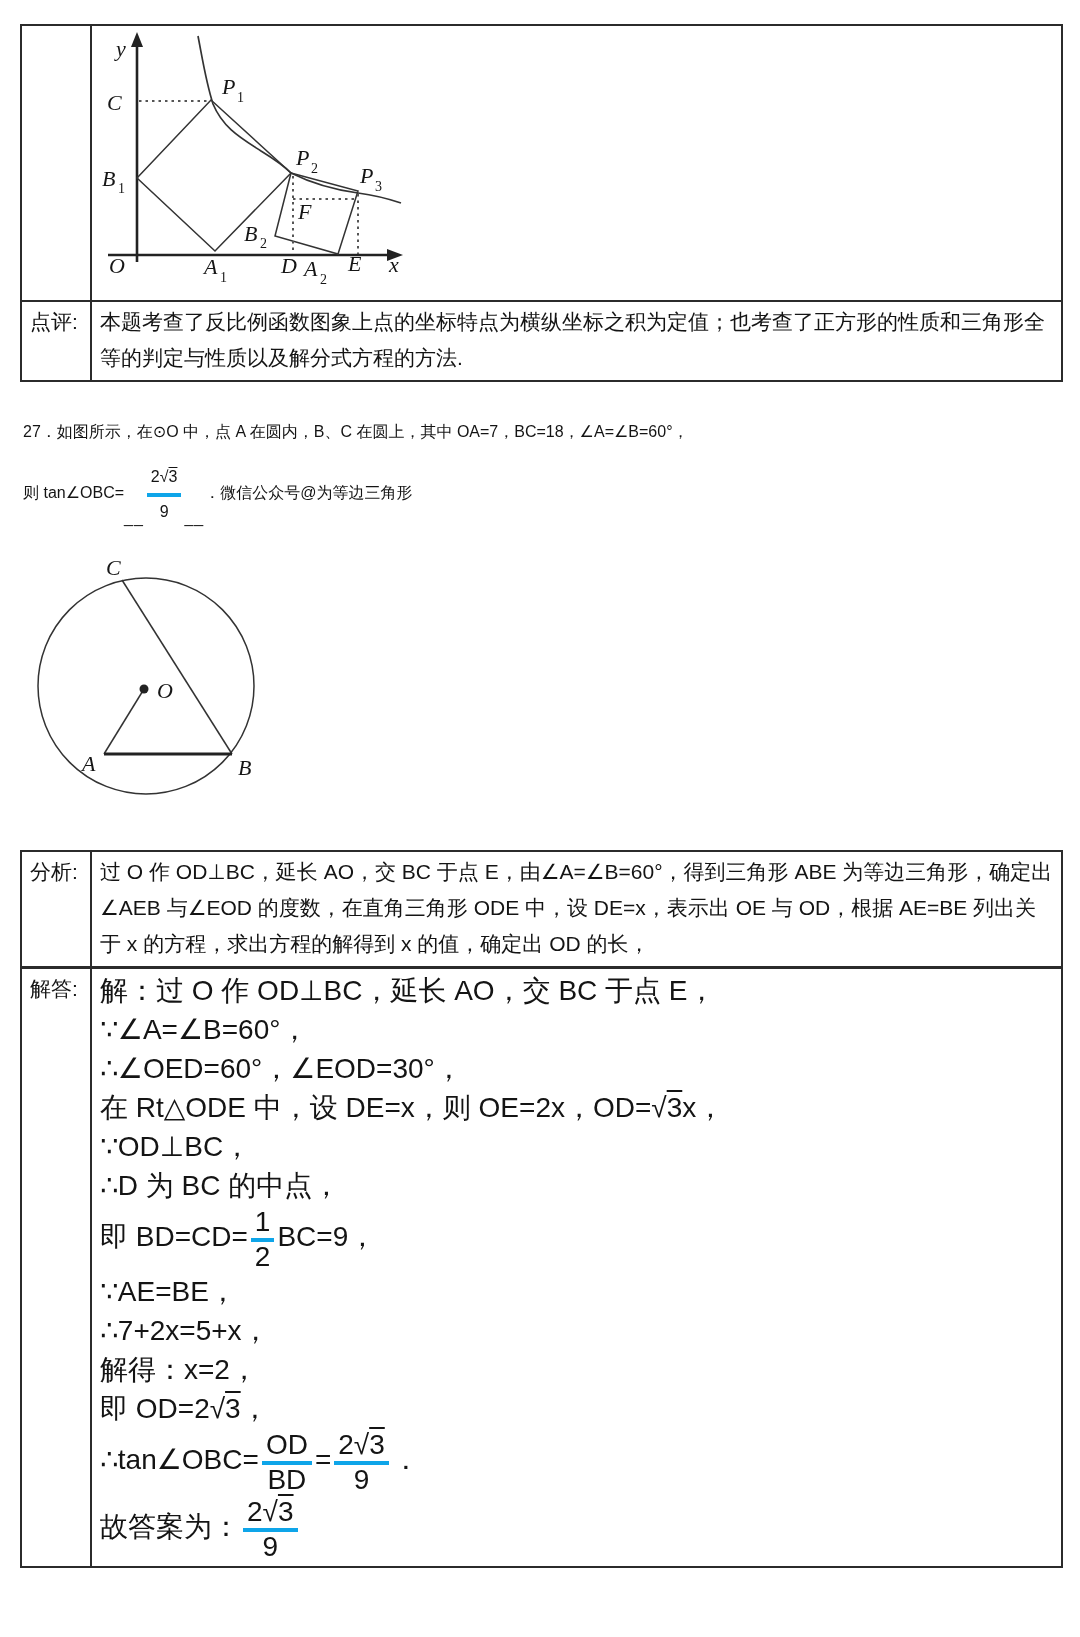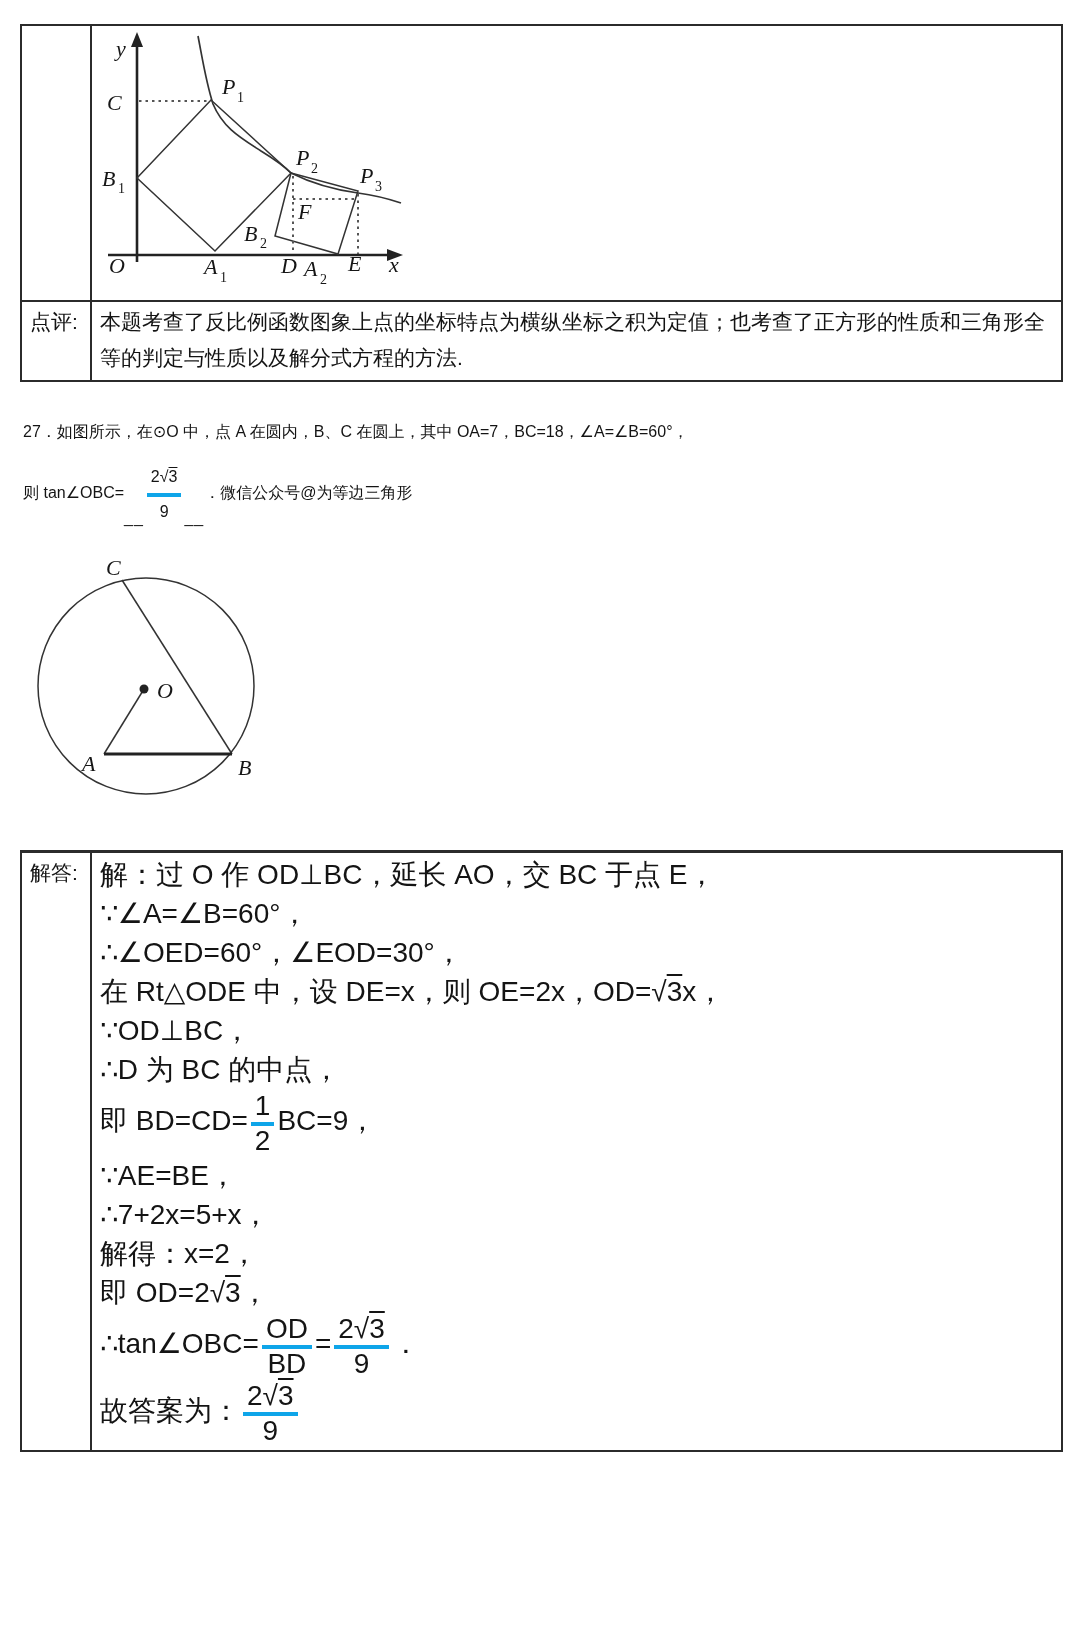--- a/index.html
+++ b/index.html
@@ -117,20 +117,24 @@
     <line class="thick" x1="94" y1="732" x2="222" y2="732"></line>
     <circle class="fill" cx="134" cy="667" r="4.5"></circle>
     <text class="lab" x="96" y="553">C</text>
     <text class="lab" x="147" y="676">O</text>
     <text class="lab" x="72" y="749">A</text>
     <text class="lab" x="228" y="753">B</text>
   </svg>
 
   <table class="doc-table">
     <tbody>
+    <tr>
+      <td class="label-cell">分析:</td>
+      <td>过 O 作 OD⊥BC，延长 AO，交 BC 于点 E，由∠A=∠B=60°，得到三角形 ABE 为等边三角形，确定出∠AEB 与∠EOD 的度数，在直角三角形 ODE 中，设 DE=x，表示出 OE 与 OD，根据 AE=BE 列出关于 x 的方程，求出方程的解得到 x 的值，确定出 OD 的长，</td>
+    </tr>
     <tr class="thick-top">
       <td class="label-cell">解答:</td>
       <td>
         <div>
               <div class="sol-line"><span>解：过 O 作 OD⊥BC，延长 AO，交 BC 于点 E，</span></div>
               <div class="sol-line"><span>∵∠A=∠B=60°，</span></div>
               <div class="sol-line"><span>∴∠OED=60°，∠EOD=30°，</span></div>
               <div class="sol-line"><span>在 Rt△ODE 中，设 DE=x，则 OE=2x，OD=</span><span class="sqrt">√<span class="rad">3</span></span><span>x，</span></div>
               <div class="sol-line"><span>∵OD⊥BC，</span></div>
               <div class="sol-line"><span>∴D 为 BC 的中点，</span></div>

